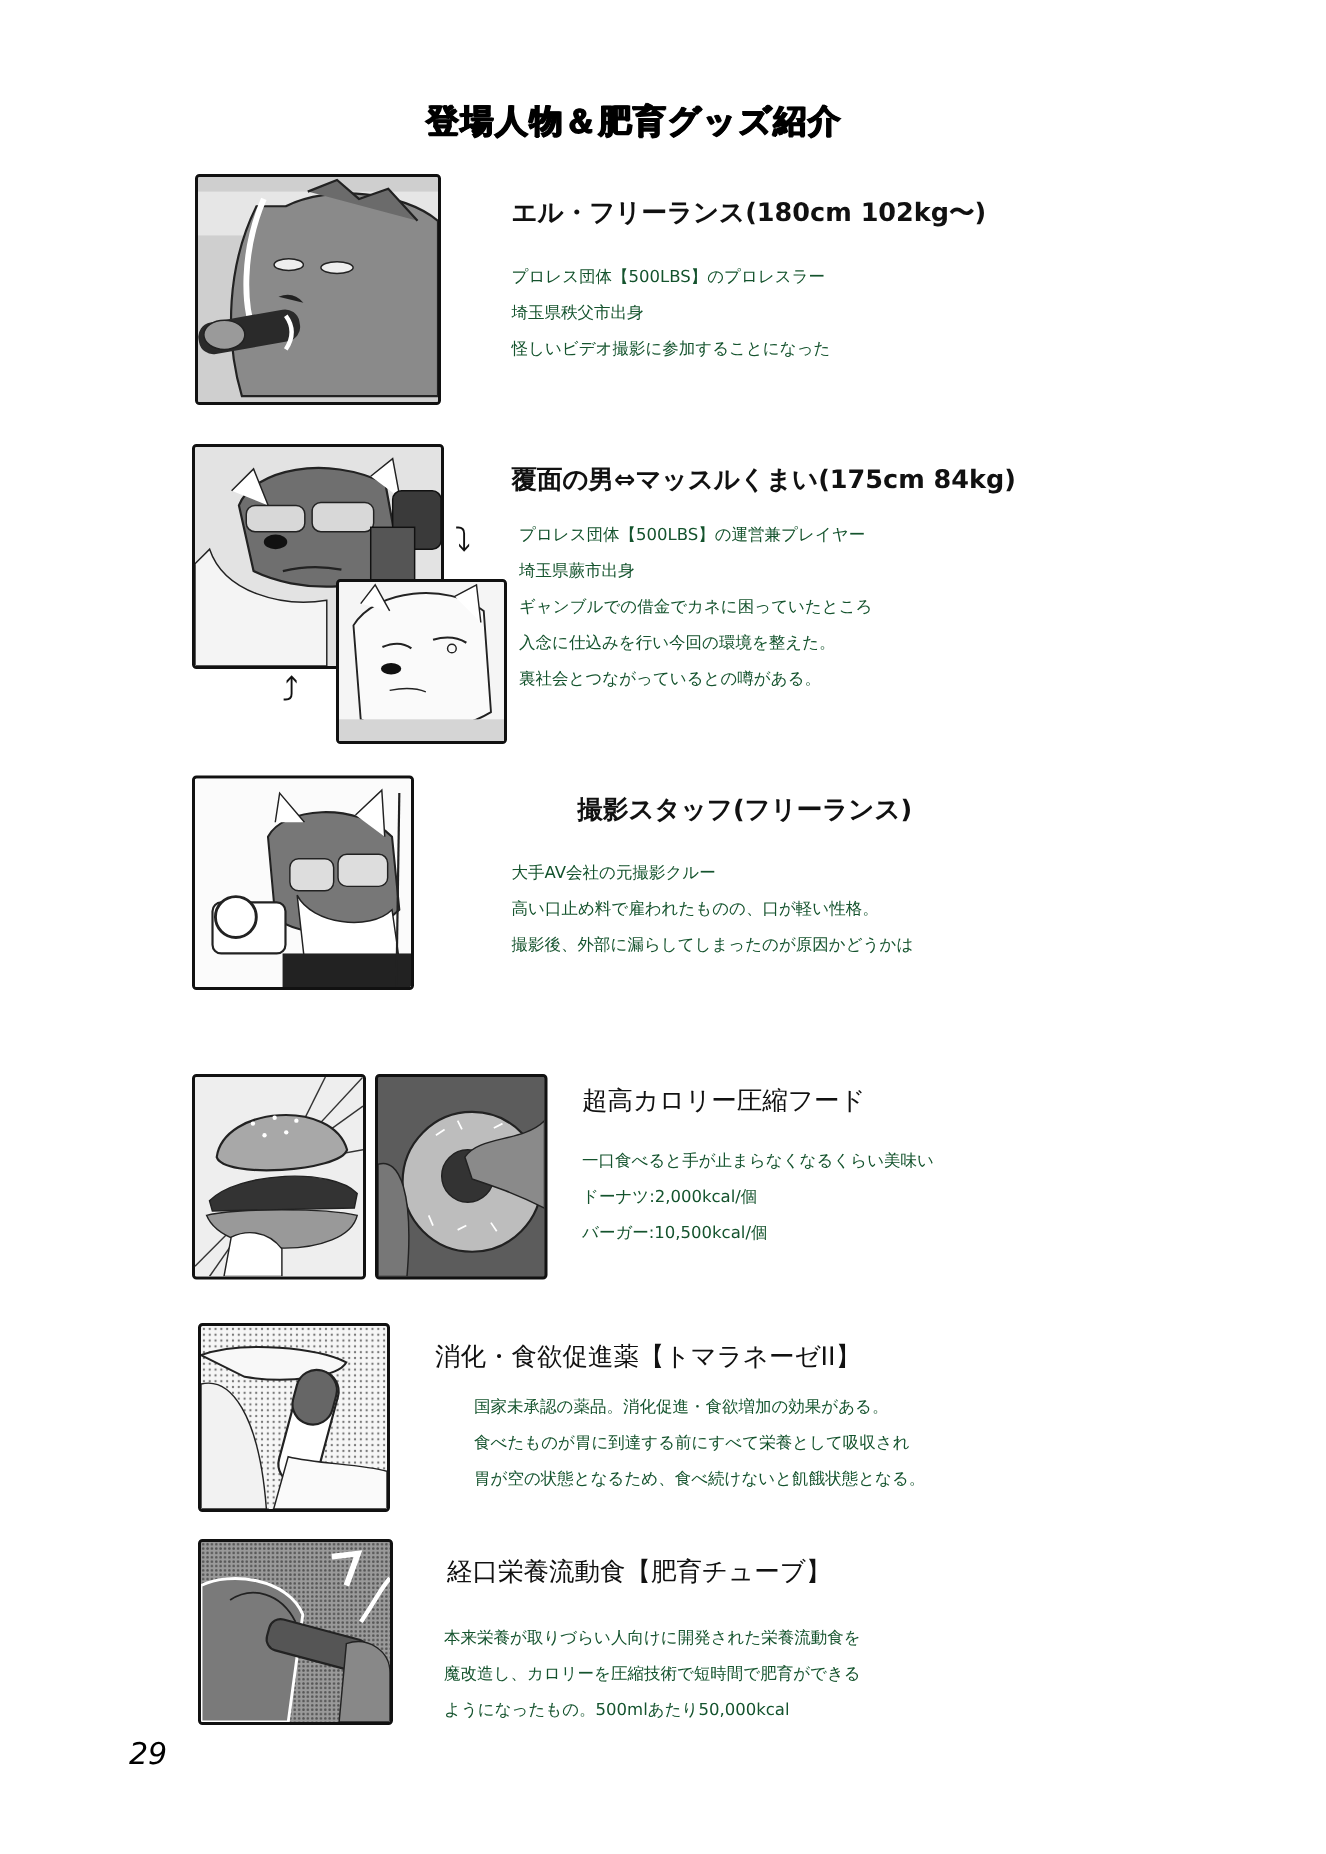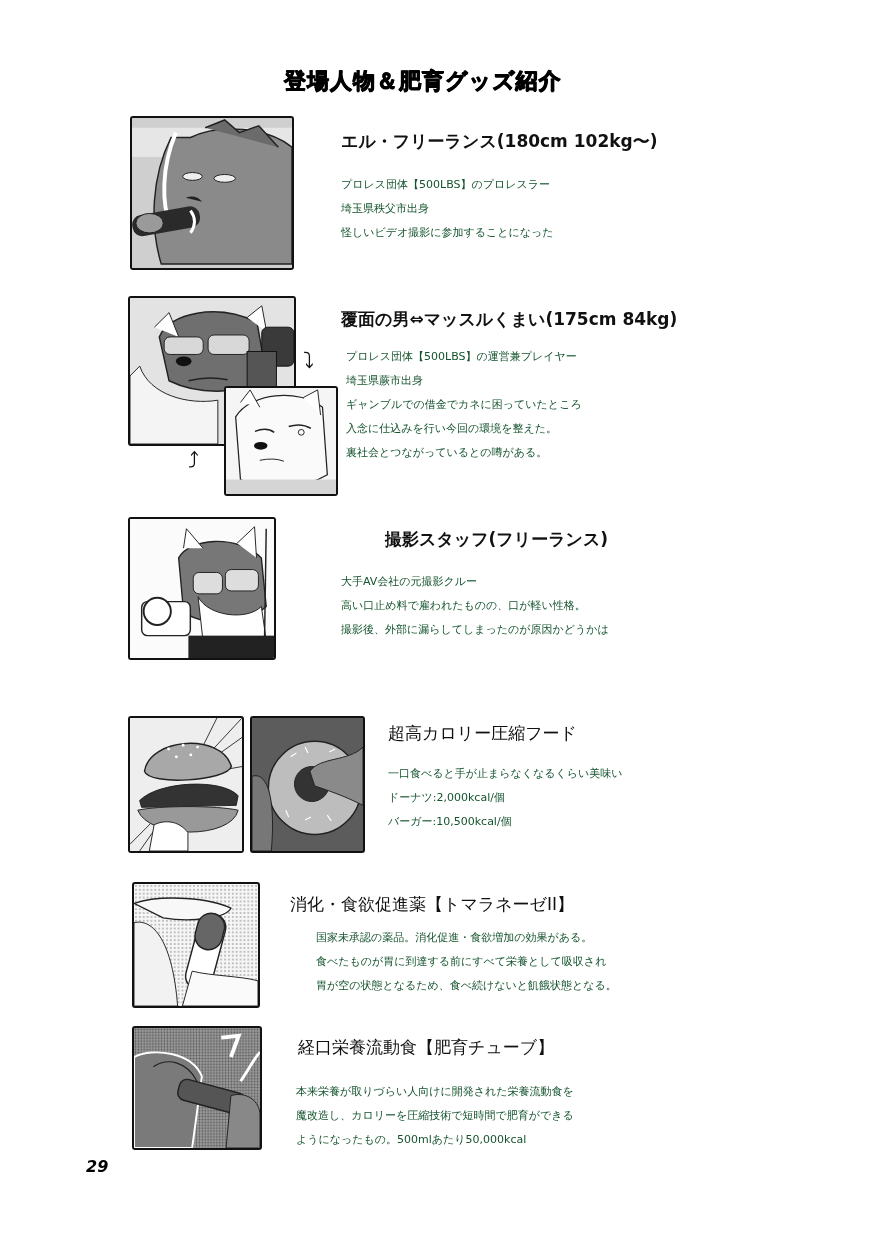--- a/index.html
+++ b/index.html
@@ -9,21 +9,21 @@
            font-size: 22px; font-weight: 900; letter-spacing: 1px; color: #000;
            text-shadow: 0.6px 0 0 #000, -0.6px 0 0 #000, 0 0.6px 0 #000; white-space: nowrap; }
   .panel { position: absolute; border: 2.5px solid #111; border-radius: 3px; background: #bdbdbd;
            overflow: hidden; box-sizing: border-box; }
   .panel svg { width: 100%; height: 100%; display: block; }
   .heading { position: absolute; font-size: 17px; font-weight: bold; white-space: nowrap; color: #111; }
   .heading.light { font-weight: normal; }
   .body { position: absolute; font-size: 11px; line-height: 24px; white-space: nowrap; color: #14532d; }
   .body div { height: 24px; }
   .arrow { position: absolute; font-size: 22px; color: #111; }
-  .pageno { position: absolute; left: 86px; top: 1157px; font-size: 16px; font-weight: 700;
+  .pageno { position: absolute; left: 86px; top: 1157px; font-size: 20px; font-weight: 400;
             font-style: italic; color: #000; }
 </style>
 </head>
 <body>
 
 <div class="title">登場人物＆肥育グッズ紹介</div>
 
 <div class="panel" style="left:130px; top:116px; width:164px; height:154px;">
   <svg viewBox="0 0 164 154" preserveAspectRatio="none">
     <rect width="164" height="154" fill="#cfcfcf"></rect>

